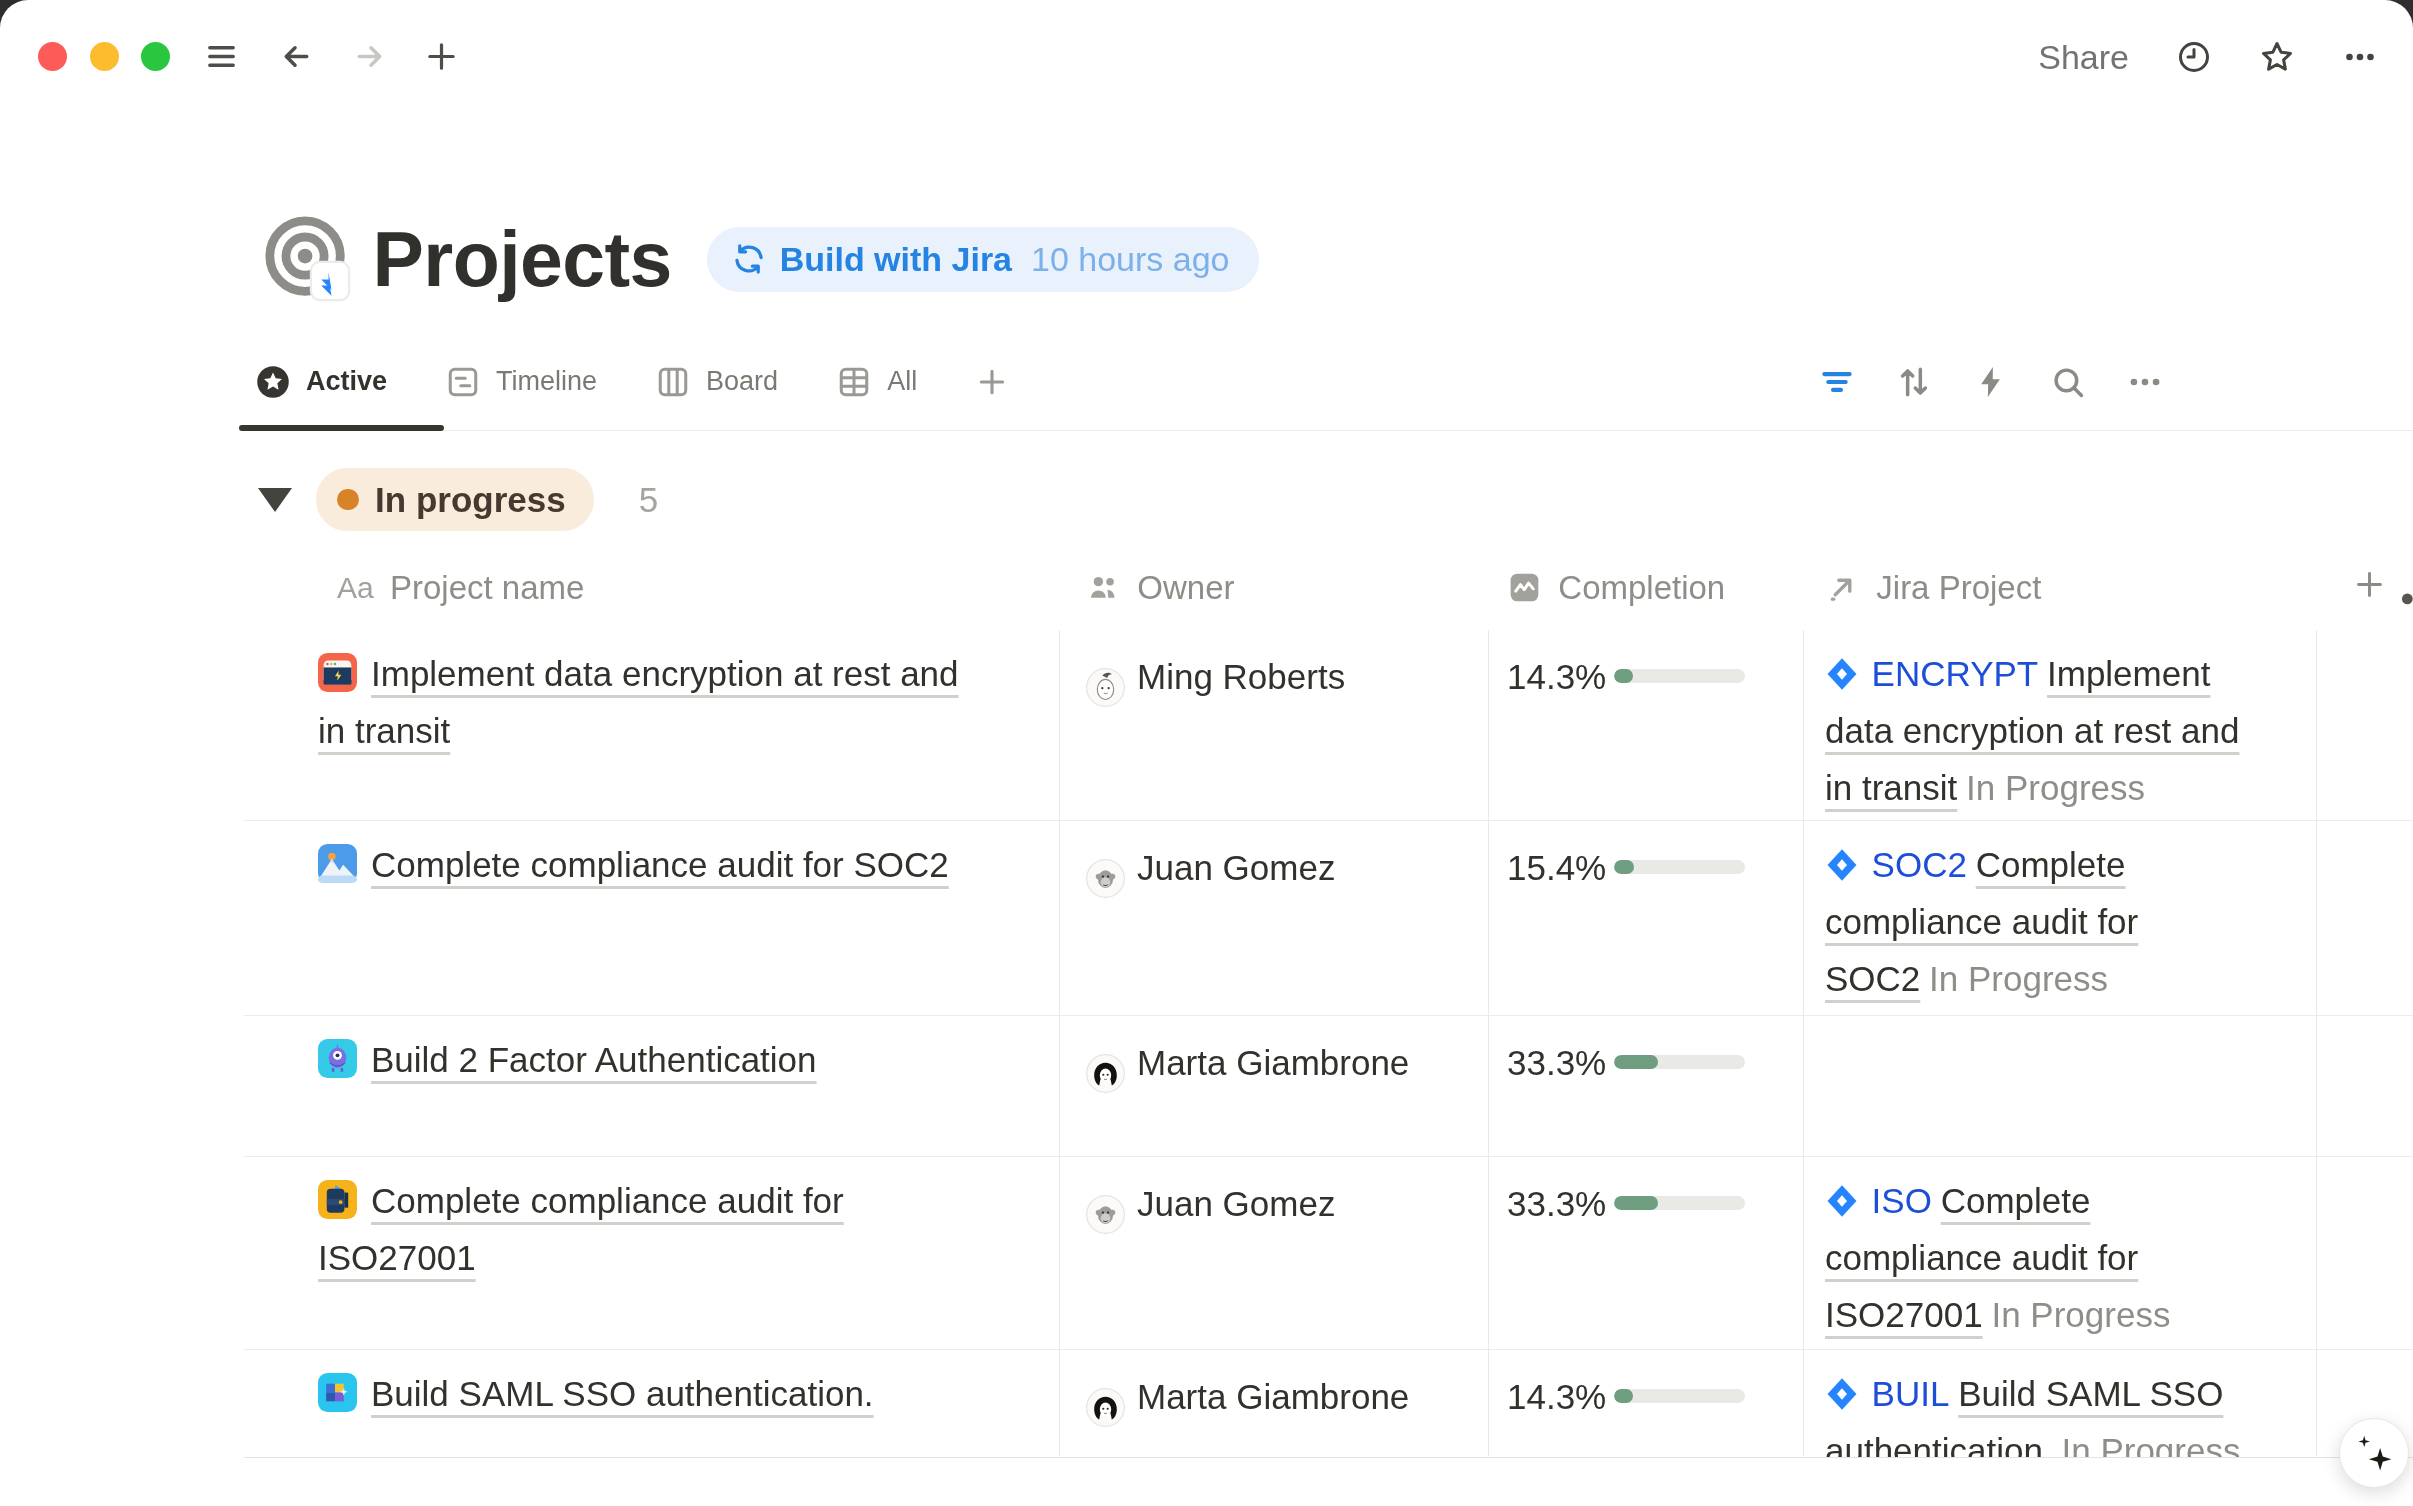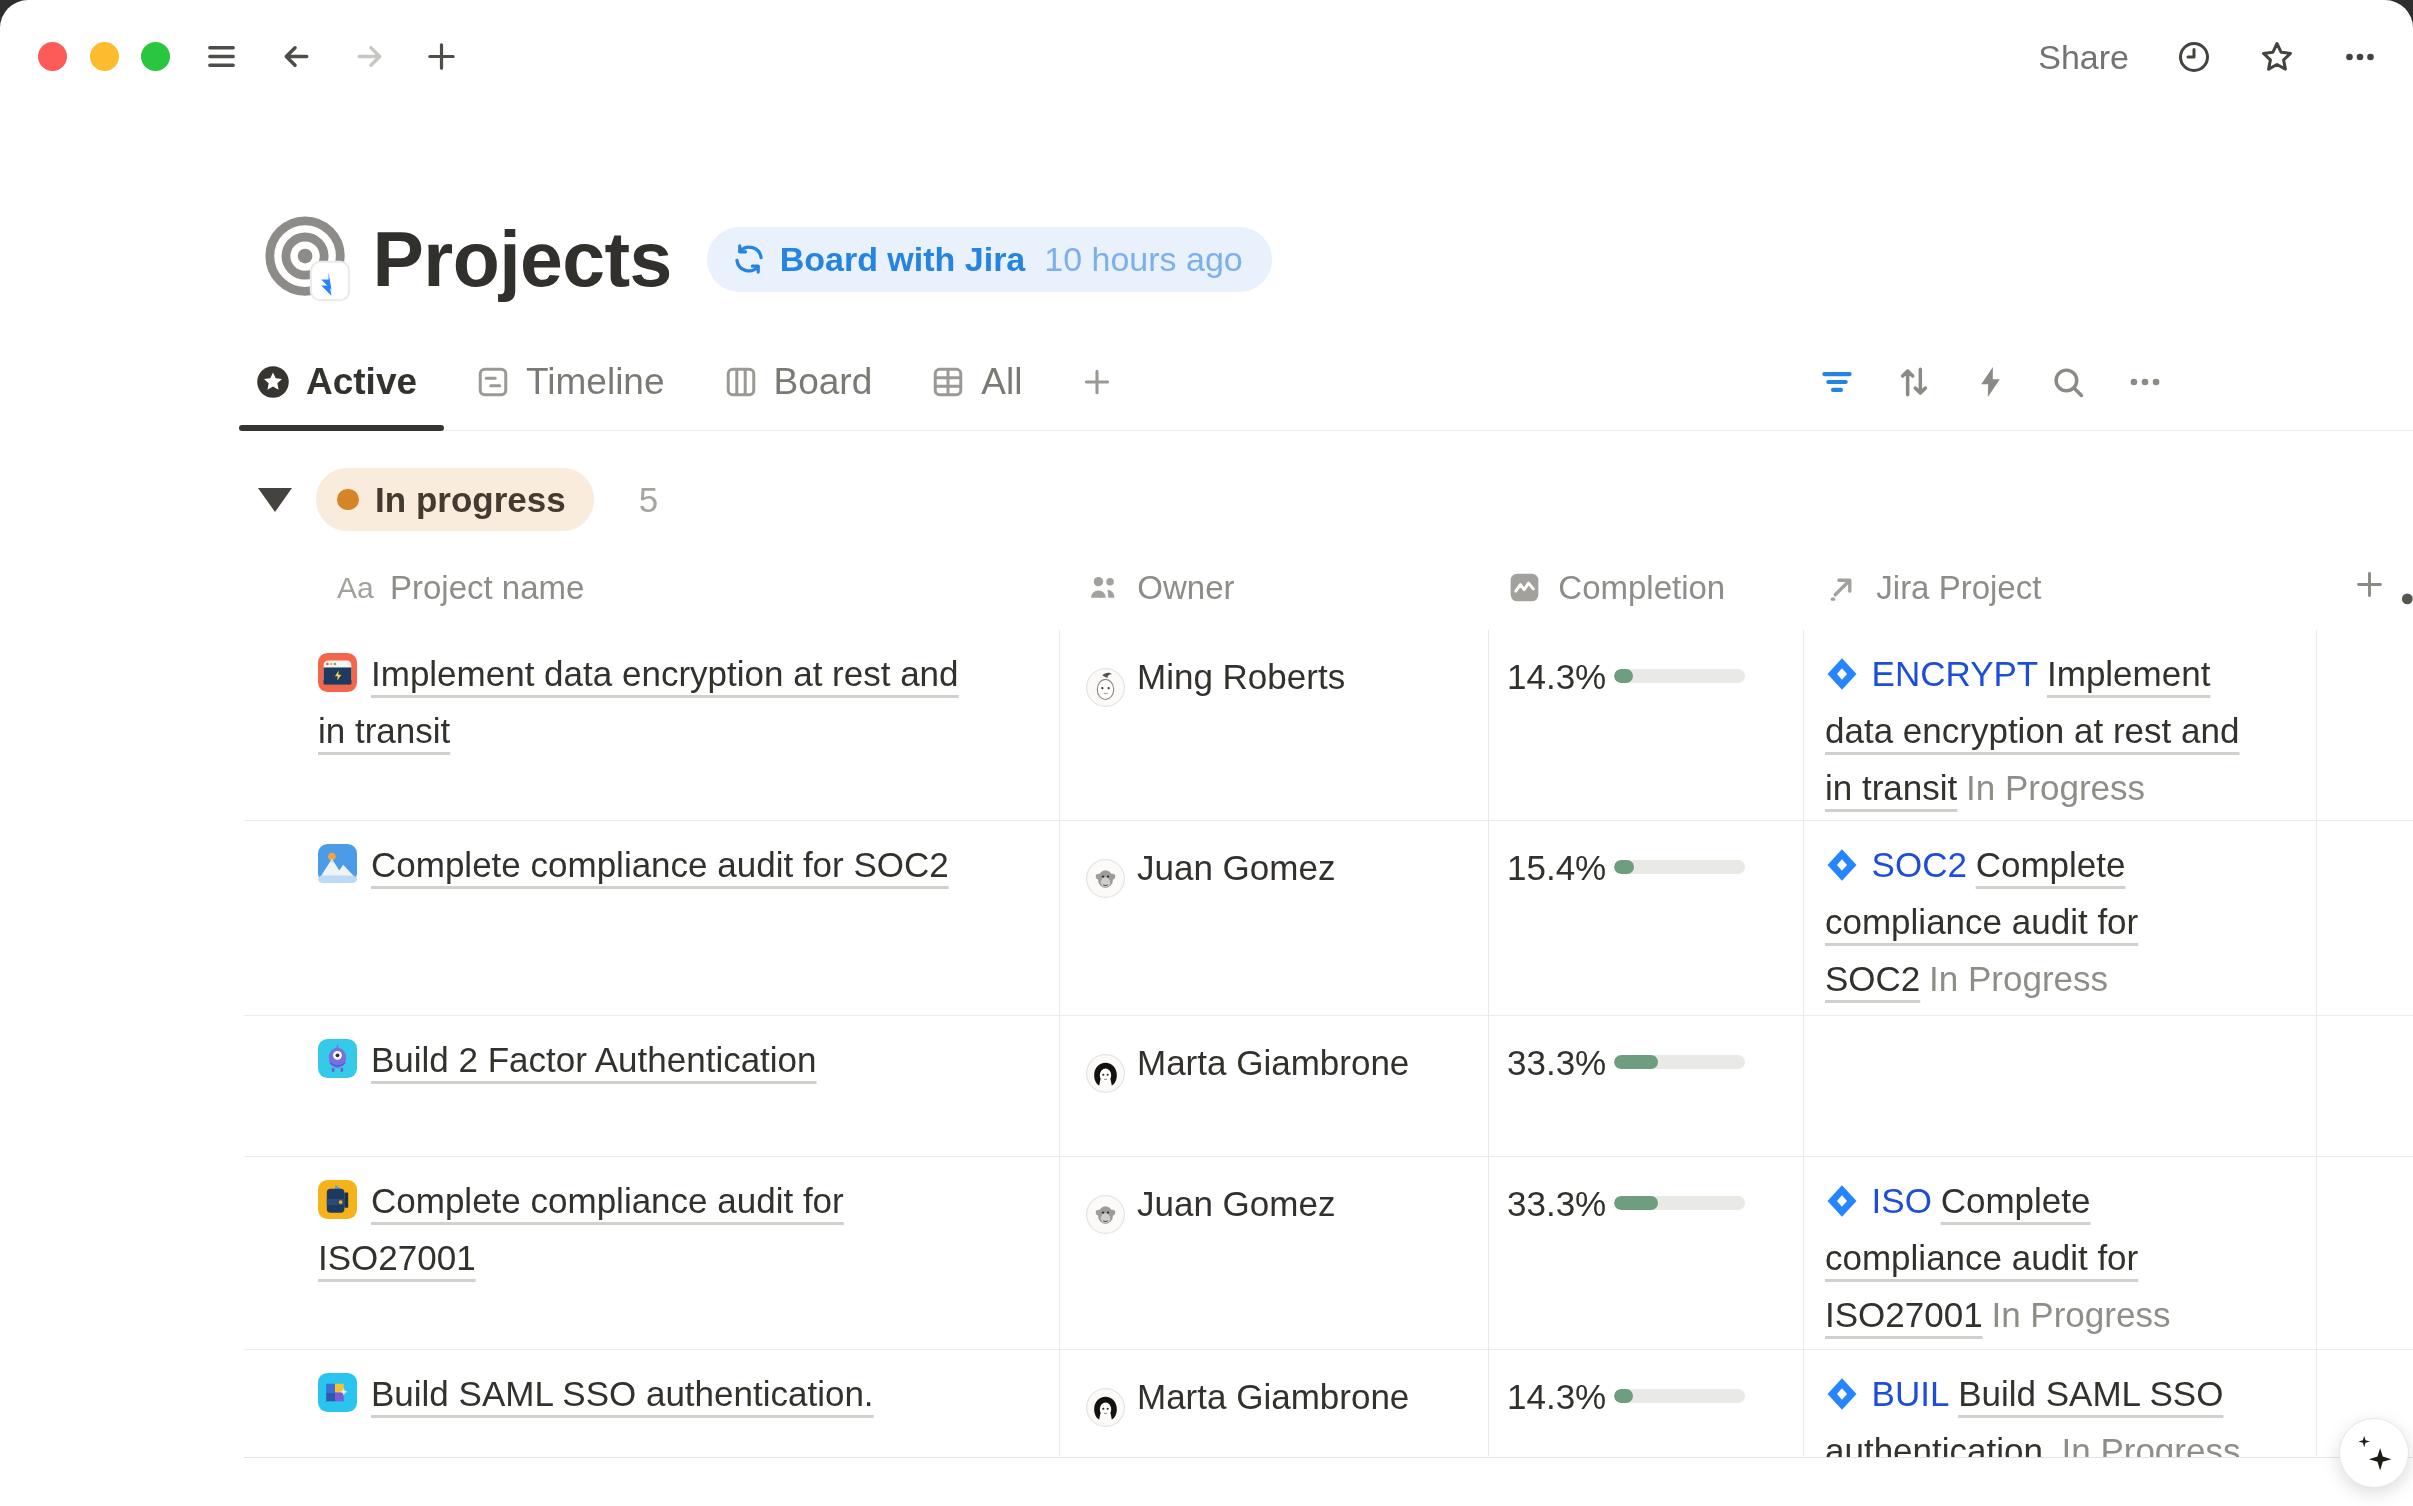--- a/index.html
+++ b/index.html
@@ -29,21 +29,21 @@
   .page-icon{position:relative;width:94px;height:94px;flex:0 0 auto;}
   .page-title{font-size:77px;font-weight:700;color:#32302c;margin-left:17.6px;letter-spacing:-0.6px;}
   .sync-pill{margin-left:35px;height:65px;border-radius:33px;background:#e8f1fc;display:flex;align-items:center;padding:0 29px 0 25px;gap:14px;}
   .sync-pill .sicon{width:34px;height:34px;}
   .sync-label{font-size:34px;font-weight:700;color:var(--blue);}
   .sync-time{font-size:34px;color:#7cb0ea;margin-left:5px;}
 
   
   .tabs-row{position:absolute;top:344px;left:0;width:2413px;height:87px;}
   .tabs{position:absolute;left:255px;top:0;display:flex;align-items:center;height:75px;gap:58px;}
-  .tab{display:flex;align-items:center;gap:15px;font-size:37px;color:#7a7974;}
+  .tab{display:flex;align-items:center;gap:15px;font-size:27px;color:#7a7974;}
   .tab .ticon{width:36px;height:36px;color:#9b9994;}
   .tab .ticon svg{width:100%;height:100%;}
   .tab.active{color:#34322d;font-weight:700;}
   .tab.active .ticon{color:#34322d;}
   .tab-plus{width:34px;height:34px;color:#9b9994;}
   .tabs-border{position:absolute;top:430px;left:239px;right:0;height:1.3px;background:#ececea;}
   .tab-underline{position:absolute;top:425px;left:239px;width:205px;height:5.7px;border-radius:3.1px;background:#37352f;}
   .view-icons{position:absolute;left:1818px;top:0;height:75px;display:flex;align-items:center;gap:39px;}
   .view-icons .vicon{width:38px;height:38px;color:#8c8a85;}
   .view-icons .vicon svg{width:100%;height:100%;}
@@ -159,21 +159,21 @@
     <h1 class="page-title">Projects</h1>
     <div class="sync-pill">
       <span class="sicon">
         <svg viewBox="0 0 24 24" fill="none" stroke="#2583e2" stroke-width="2.3" stroke-linecap="round" stroke-linejoin="round">
           <path d="M20.5 11a8.5 8.5 0 0 0-14.8-4.5"></path>
             <path d="M5.5 2.8v4.1h4.1"></path>
           <path d="M3.5 13a8.5 8.5 0 0 0 14.8 4.5"></path>
             <path d="M18.5 21.2v-4.1h-4.1"></path>
         </svg>
       </span>
-      <span class="sync-label">Board with Jira</span>
+      <span class="sync-label">Build with Jira</span>
       <span class="sync-time">10 hours ago</span>
     </div>
   </div>
 
   <div class="tabs-row">
     <div class="tabs">
       <div class="tab active">
         <span class="ticon">
           <svg viewBox="0 0 24 24">
               <circle cx="12" cy="12" r="10.5" fill="#37352f"></circle>

